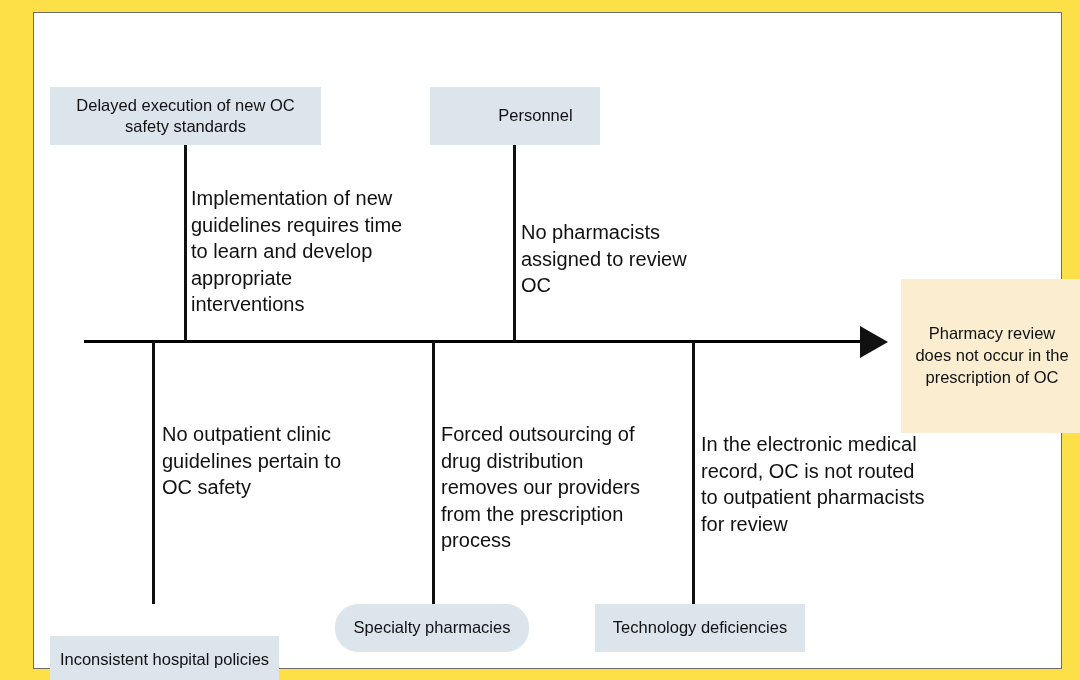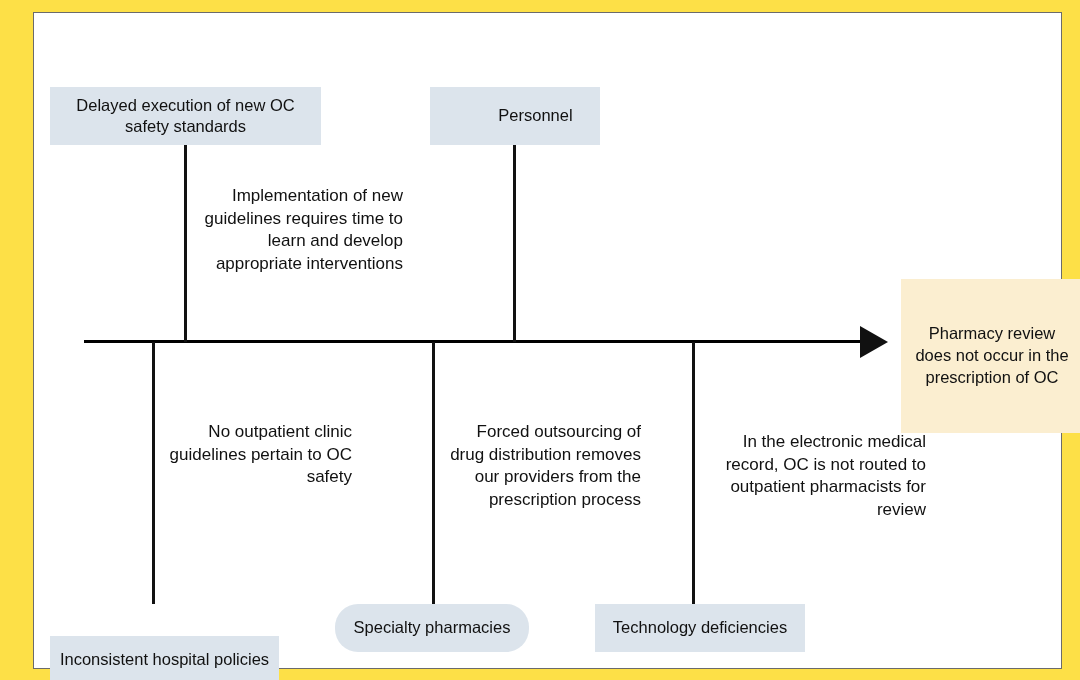--- a/index.html
+++ b/index.html
@@ -74,22 +74,22 @@
     text-align: center;
     font-size: 16.5px;
     color: #111111;
     line-height: 1.32;
     box-sizing: border-box;
     padding: 6px 10px;
   }
   
   .cause-text {
     position: absolute;
-    text-align: right;
-    font-size: 17px;
+    text-align: left;
+    font-size: 20px;
     color: #111111;
     line-height: 1.33;
     box-sizing: border-box;
   }
 </style>
 </head>
 <body>
 
 <div id="canvas">
 
@@ -107,20 +107,21 @@
     <div class="bone-v" style="left:118px; top:329px; height:262px;"></div>
     <div class="bone-v" style="left:398px; top:329px; height:262px;"></div>
     <div class="bone-v" style="left:658px; top:329px; height:262px;"></div>
 
     <div class="cat-box" style="left:16px; top:74px; width:271px; height:58px;">Delayed execution of new OC safety standards</div>
 
     <div class="cat-box" style="left:396px; top:74px; width:170px; height:58px;padding-left:47px;">Personnel</div>
 
     <div class="cause-text" style="left:157px; top:172px; width:212px;">Implementation of new guidelines requires time to learn and develop appropriate interventions</div>
 
+    <div class="cause-text" style="left:487px; top:206px; width:200px;">No pharmacists assigned to review OC</div>
 
     <div class="cause-text" style="left:128px; top:408px; width:190px;">No outpatient clinic guidelines pertain to OC safety</div>
 
     <div class="cause-text" style="left:667px; top:418px; width:225px;">In the electronic medical record, OC is not routed to outpatient pharmacists for review</div>
 
     <div class="cause-text" style="left:407px; top:408px; width:200px;">Forced outsourcing of drug distribution removes our providers from the prescription process</div>
 
     <div class="cat-box" style="left:16px; top:591px; width:229px; height:48px;margin-top:32px;">Inconsistent hospital policies</div>
 
     <div class="cat-box" style="left:301px; top:591px; width:194px; height:48px;border-radius:23px;">Specialty pharmacies</div>

